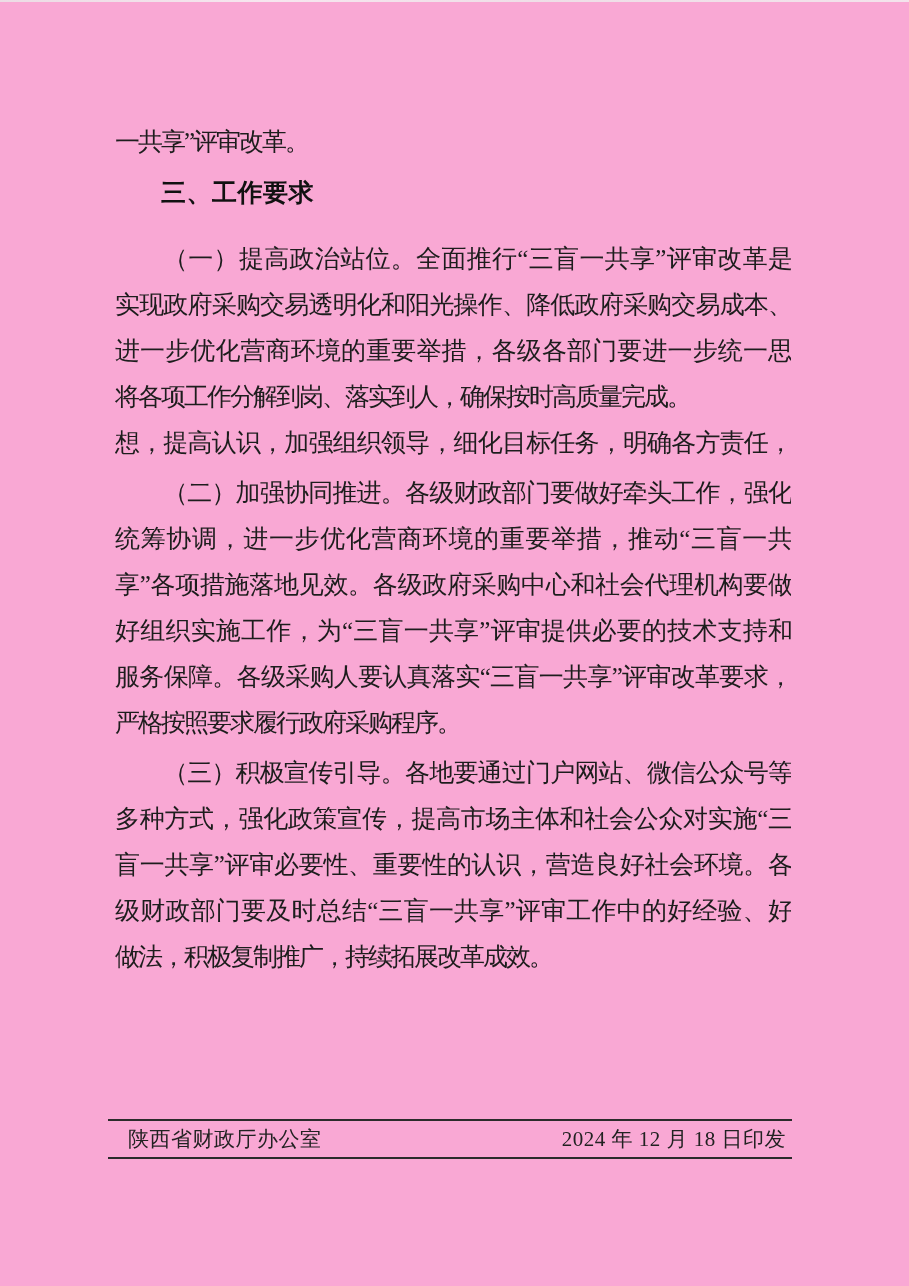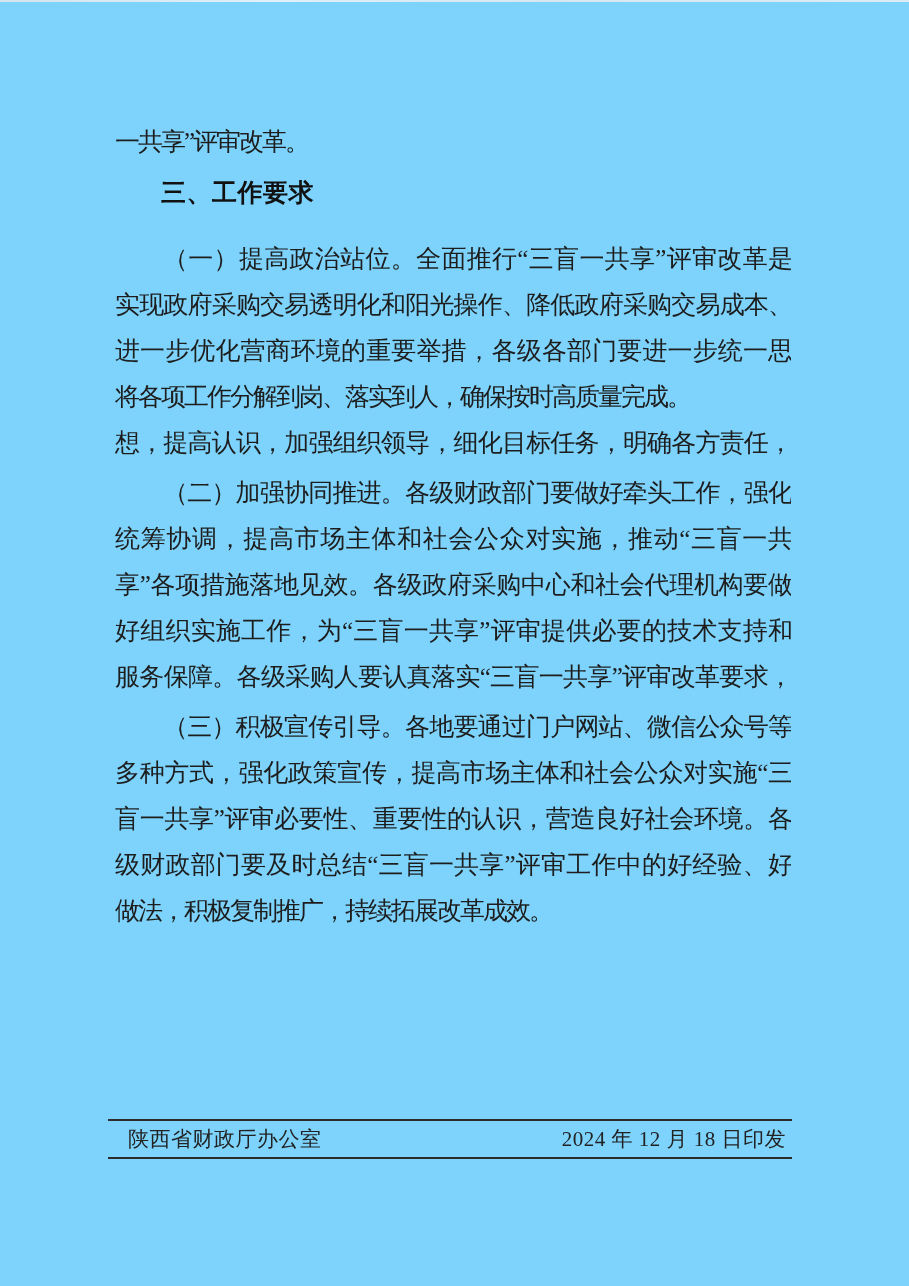--- a/index.html
+++ b/index.html
@@ -4,21 +4,21 @@
 <style>
   html, body {
     margin: 0;
     padding: 0;
     background: #ffffff;
   }
   .page {
     position: relative;
     width: 909px;
     height: 1286px;
-    background: #7dd3fc;
+    background: #f9a8d4;
     overflow: hidden;
     font-family: "Liberation Serif", "DejaVu Serif", serif;
     color: #1d1d1d;
   }
   
   .scan-edge {
     position: absolute;
     top: 0; left: 0;
     width: 100%; height: 2px;
     background: linear-gradient(90deg, #e9e9e9 0%, #f6f6f6 30%, #ececec 60%, #f2f2f2 100%);
@@ -89,24 +89,25 @@
 
   <main class="content">
     <div class="line last">一共享”评审改革。</div>
     <h2 class="line heading">三、工作要求</h2>
     <div class="line para">（一）提高政治站位。全面推行“三盲一共享”评审改革是</div>
     <div class="line">实现政府采购交易透明化和阳光操作、降低政府采购交易成本、</div>
     <div class="line">进一步优化营商环境的重要举措，各级各部门要进一步统一思</div>
     <div class="line last">将各项工作分解到岗、落实到人，确保按时高质量完成。</div>
     <div class="line">想，提高认识，加强组织领导，细化目标任务，明确各方责任，</div>
     <div class="line para">（二）加强协同推进。各级财政部门要做好牵头工作，强化</div>
-    <div class="line">统筹协调，提高市场主体和社会公众对实施，推动“三盲一共</div>
+    <div class="line">统筹协调，进一步优化营商环境的重要举措，推动“三盲一共</div>
     <div class="line">享”各项措施落地见效。各级政府采购中心和社会代理机构要做</div>
     <div class="line">好组织实施工作，为“三盲一共享”评审提供必要的技术支持和</div>
     <div class="line">服务保障。各级采购人要认真落实“三盲一共享”评审改革要求，</div>
+    <div class="line last">严格按照要求履行政府采购程序。</div>
     <div class="line para">（三）积极宣传引导。各地要通过门户网站、微信公众号等</div>
     <div class="line">多种方式，强化政策宣传，提高市场主体和社会公众对实施“三</div>
     <div class="line">盲一共享”评审必要性、重要性的认识，营造良好社会环境。各</div>
     <div class="line">级财政部门要及时总结“三盲一共享”评审工作中的好经验、好</div>
     <div class="line last">做法，积极复制推广，持续拓展改革成效。</div>
   </main>
 
   <footer class="colophon">
     <div class="rule"></div>
     <div class="row">

